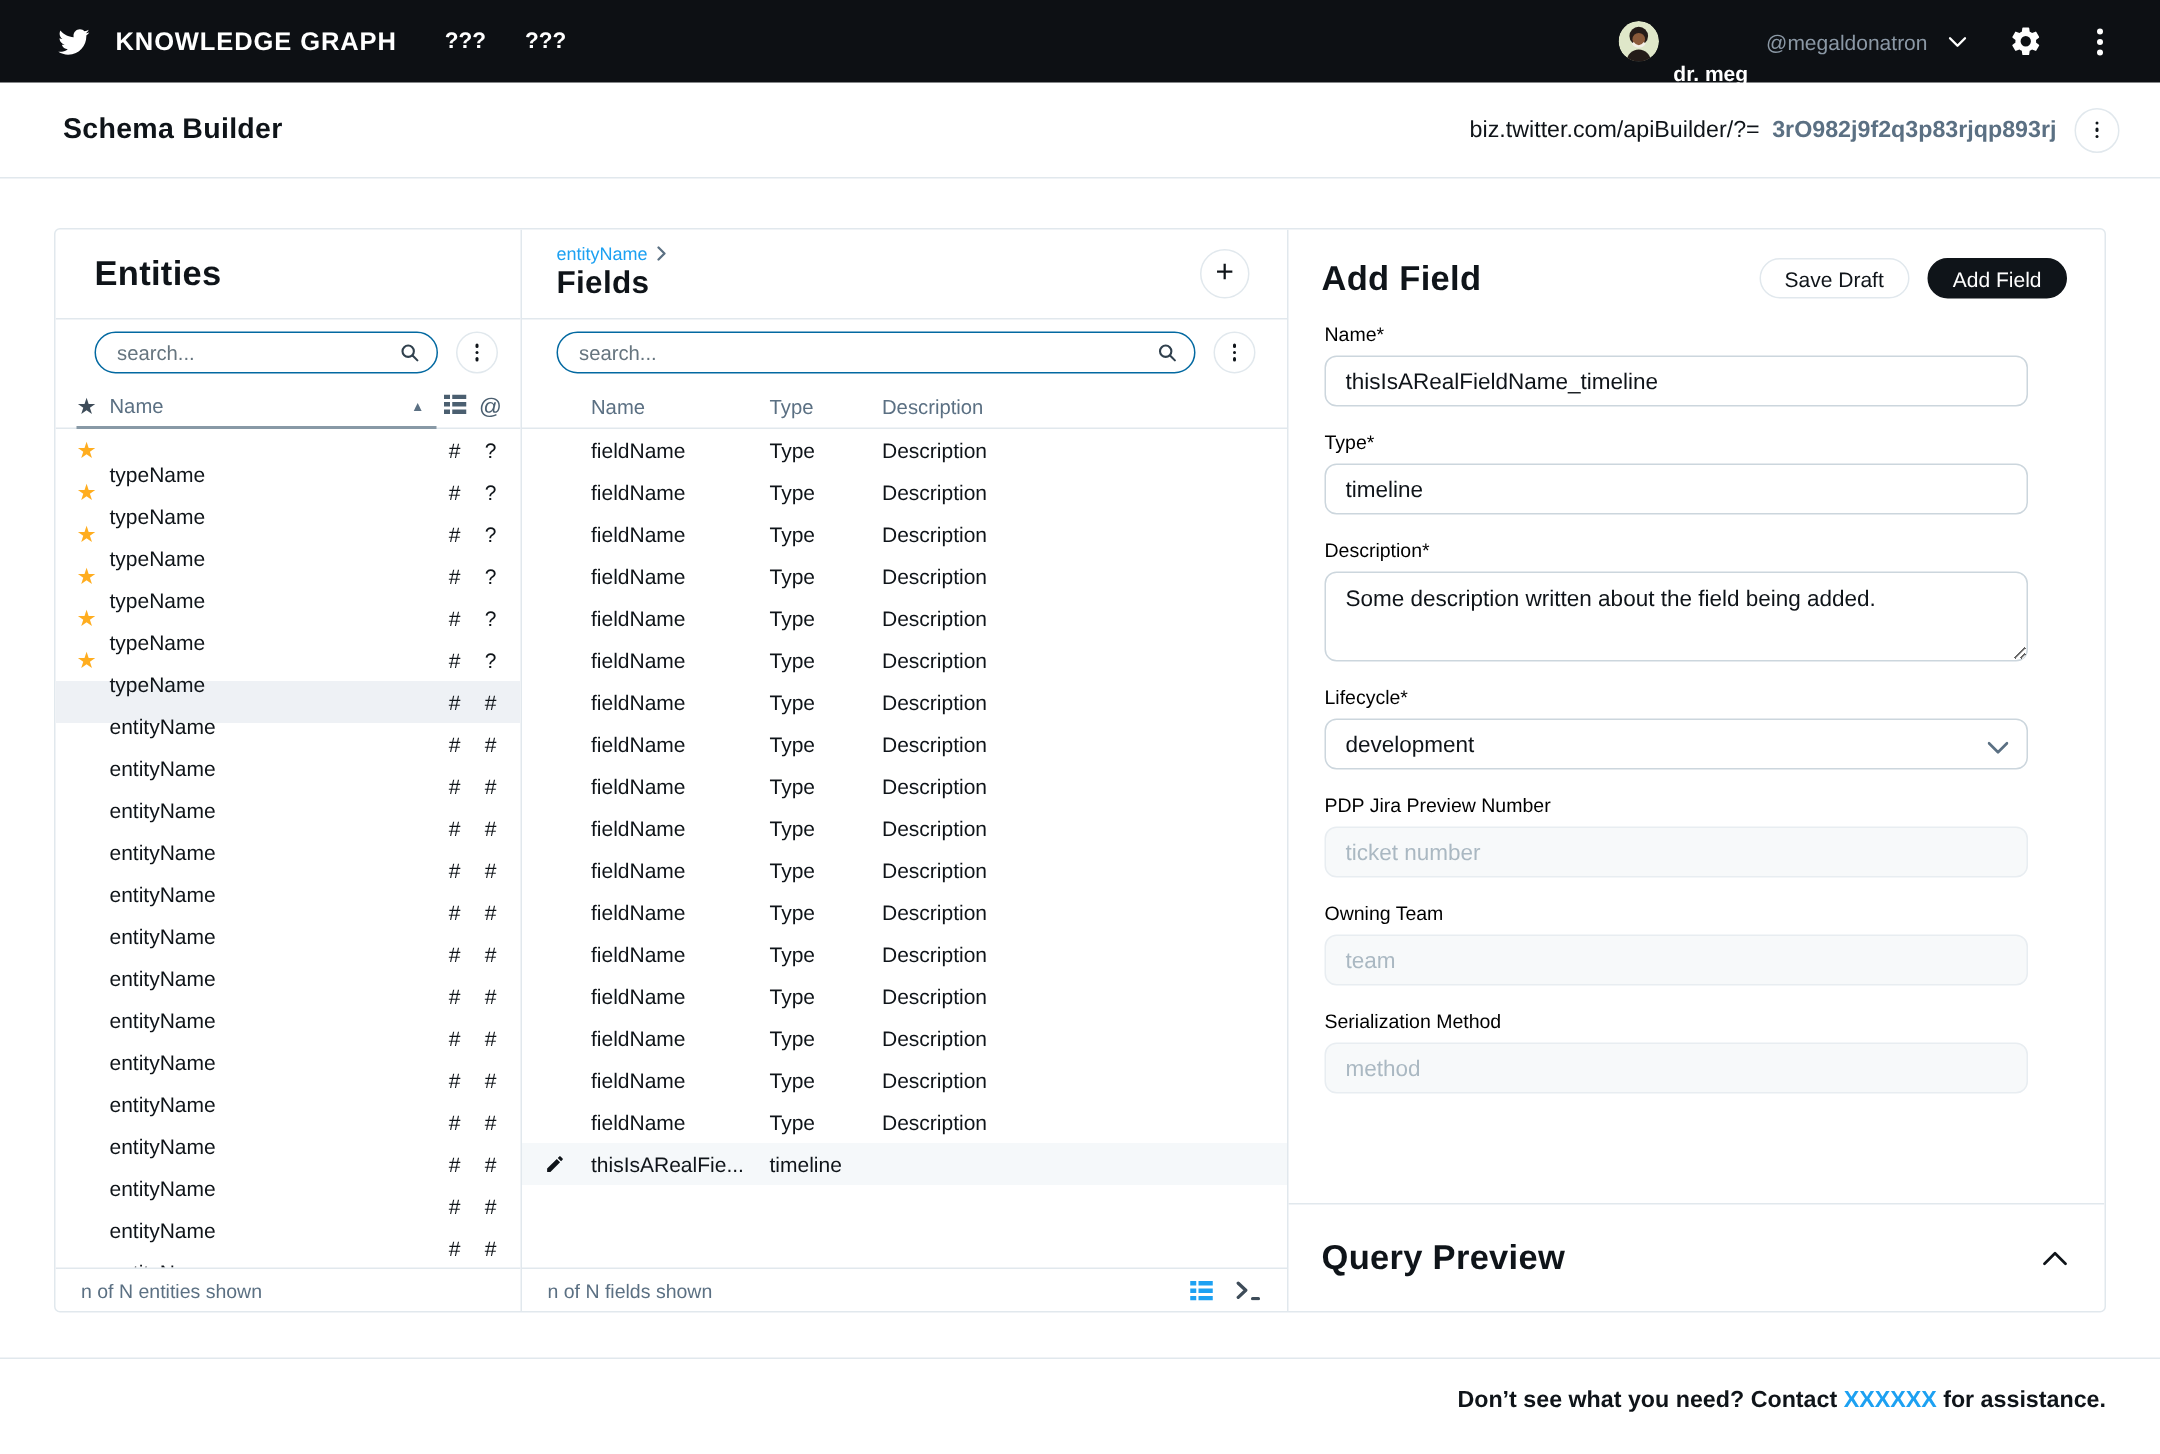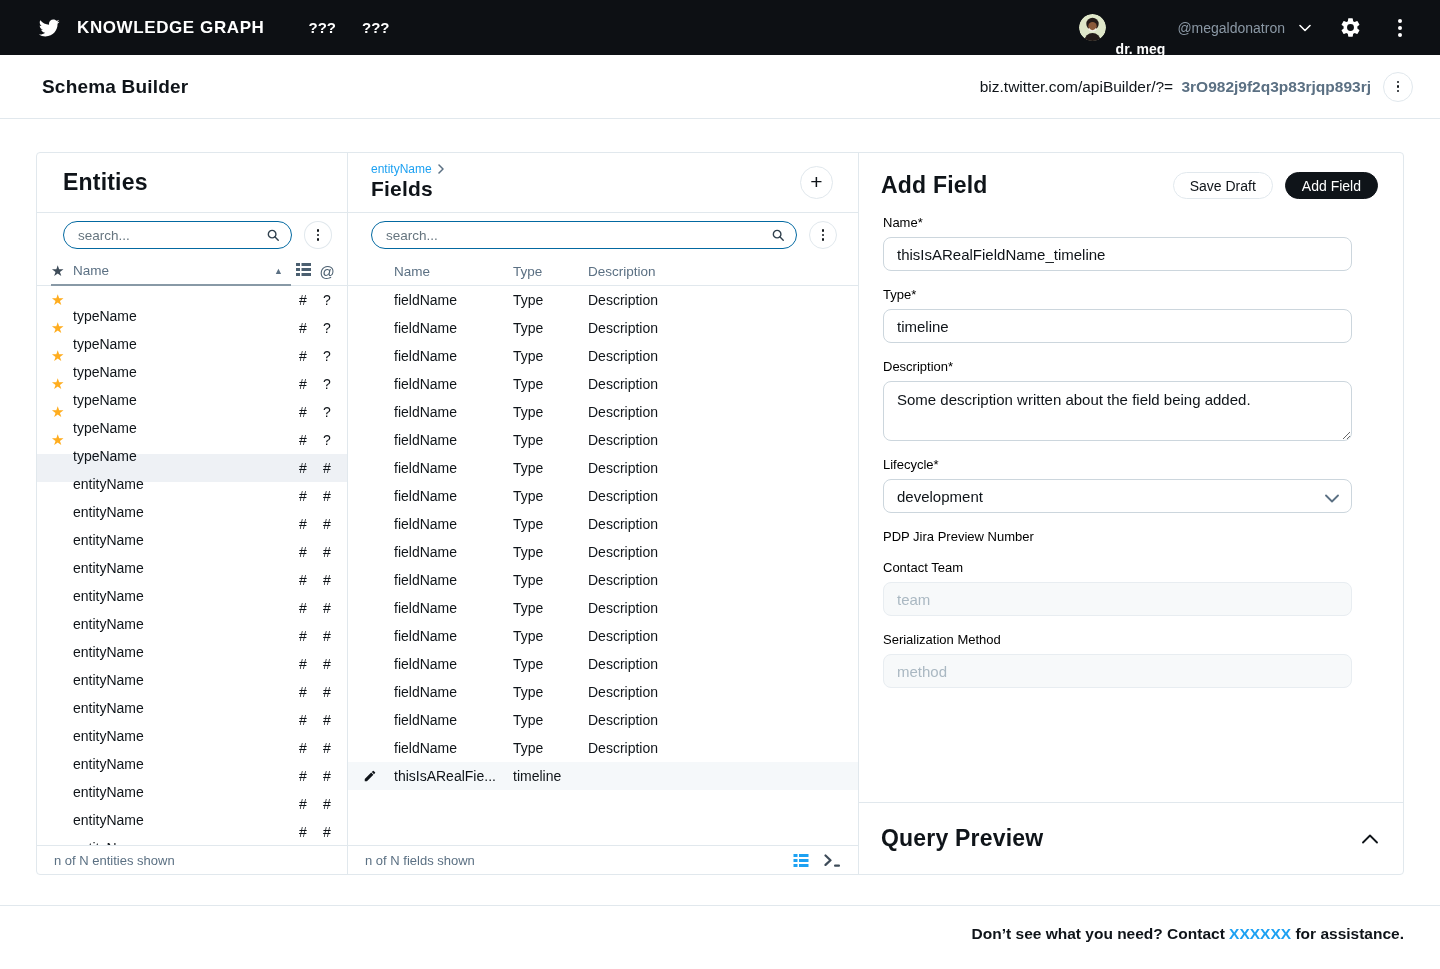--- a/index.html
+++ b/index.html
@@ -6,21 +6,21 @@
   html,body { margin:0; padding:0; }
   body {
     width:1440px; height:969px; overflow:hidden;
     background:#ffffff; color:#0f1419;
     font-family:"Liberation Sans", sans-serif; font-size:14px;
   }
 
   
   .topbar {
     height:55px; background:#0d1014; display:flex; align-items:center;
-    padding:0 38px 0 36px; color:#fff;gap:12px;
+    padding:0 38px 0 36px; color:#fff;
   }
   .brand { display:flex; align-items:center; gap:15px; }
   .brand-name { font-size:17px; font-weight:bold; letter-spacing:.6px; }
   .topnav { display:flex; gap:26px; margin-left:32px; font-size:15px; font-weight:bold; }
   .topnav span { cursor:pointer; }
   .top-right { margin-left:auto; display:flex; align-items:center; gap:10px; }
   .avatar { width:27px; height:27px; border-radius:50%; overflow:hidden; flex:0 0 auto; }
   .user-name { font-weight:bold; font-size:14px;margin-top:42px; }
   .user-handle { color:#8b98a5; font-size:14px; margin-left:2px; }
   .chev-down { margin-left:4px; display:flex; }
@@ -587,22 +587,23 @@
           <span>development</span>
         </div>
         <span class="select-chev">
           <svg width="14" height="9" viewBox="0 0 14 9" fill="none" stroke="#5b7083" stroke-width="1.8" stroke-linecap="round" stroke-linejoin="round">
               <path d="M1 1.5l6 6 6-6"></path>
             </svg>
         </span>
       </div>
 
       <label>PDP Jira Preview Number</label>
-
-      <label>Contact Team</label>
+      <input class="input ghost" placeholder="ticket number" style="">
+
+      <label>Owning Team</label>
       <input class="input ghost" placeholder="team" style="">
 
       <label>Serialization Method</label>
       <input class="input ghost" placeholder="method" style="">
     </div>
     <div class="query-preview">
       <span class="qp-title">Query Preview</span>
       <span style="display:flex;">
         <svg width="16" height="10" viewBox="0 0 16 10" fill="none" stroke="#0f1419" stroke-width="1.8" stroke-linecap="round" stroke-linejoin="round">
             <path d="M1 8.5L8 1.5l7 7"></path>

